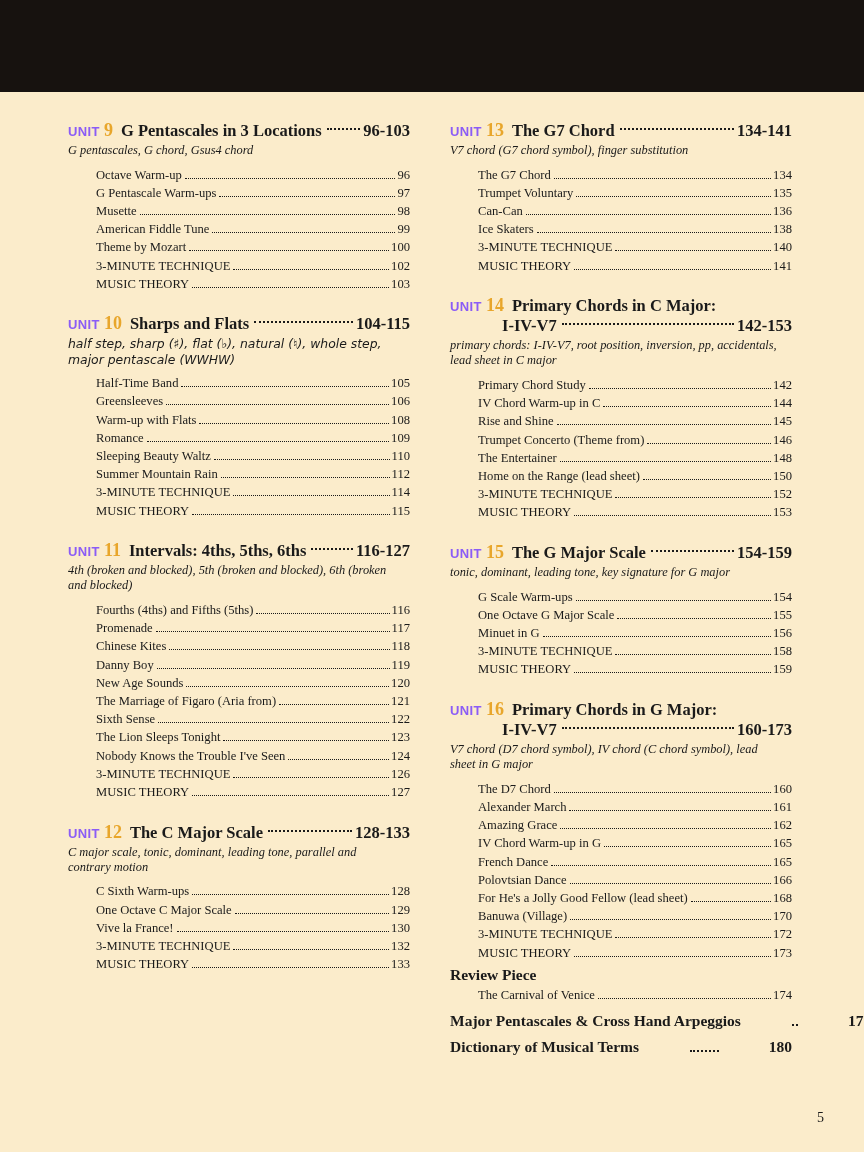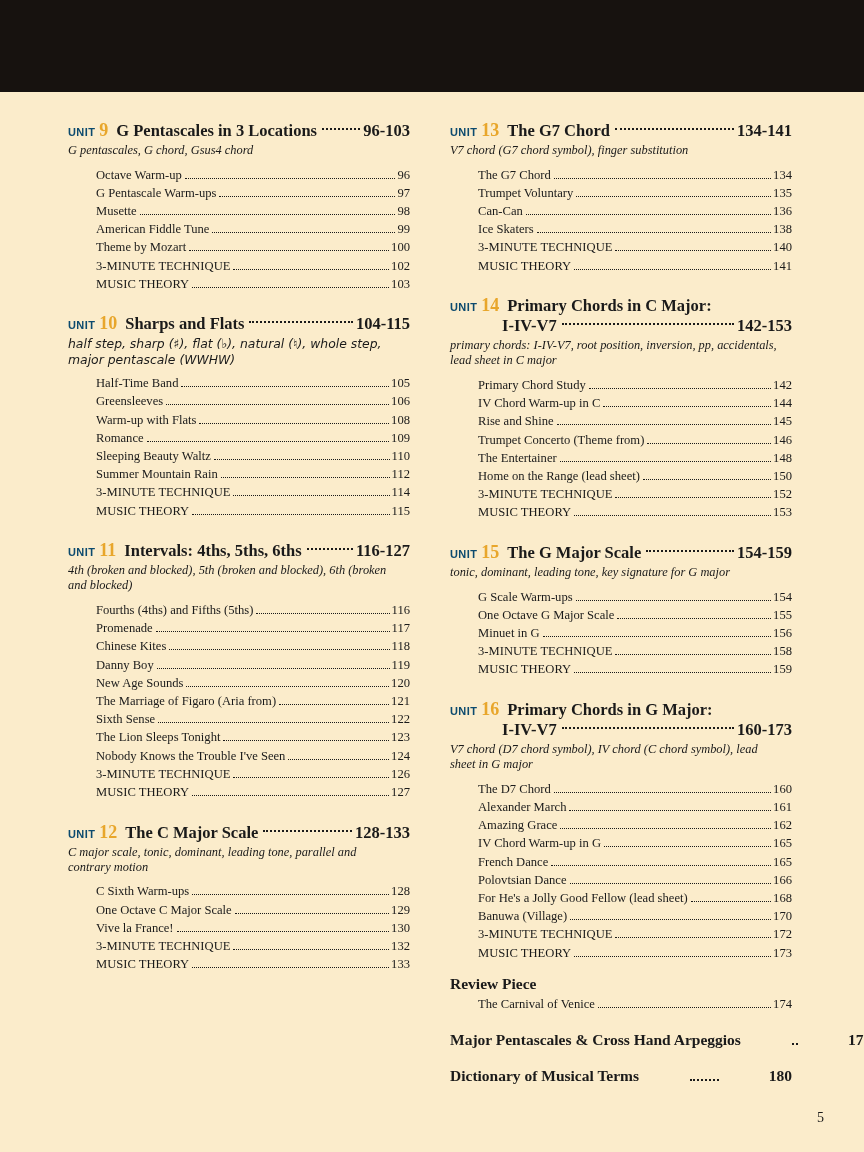--- a/index.html
+++ b/index.html
@@ -45,24 +45,24 @@
 
   
   .unit-head {
     display: flex;
     align-items: baseline;
     margin-top: 20px;
     margin-bottom: 2px;
   }
   .unit-head:first-child { margin-top: 0; }
   .unit-word {
-    color: #0c4a6e;
+    color: #8b5cf6;
     font-family: "Liberation Sans", sans-serif;
     font-weight: bold;
-    font-size: 11px;
+    font-size: 13px;
     letter-spacing: 0.4px;
     margin-right: 4px;
     white-space: nowrap;
   }
   .unit-num {
     color: #e8a62b;
     font-family: "Liberation Serif", serif;
     font-weight: bold;
     font-size: 18px;
     margin-right: 8px;
@@ -130,28 +130,28 @@
     border-bottom: 1.6px dotted #1a1a1a;
     margin: 0 2px 3px 3px;
     height: 0;
     min-width: 4px;
   }
   .entry .pg { white-space: nowrap; font-size: 12.6px; }
 
   .section-head {
     font-size: 15.5px;
     font-weight: bold;
-    margin: 13px 0 2px 0;
+    margin: 4px 0 2px 0;
   }
   .big-line {
     display: flex;
     align-items: baseline;
     font-size: 15.5px;
     font-weight: bold;
-    margin-top: 18px;
+    margin-top: 8px;
     gap: 47px;
   }
   .big-line .name { white-space: nowrap; }
   .big-line .dots {
     flex: 1;
     border-bottom: 2.2px dotted #1a1a1a;
     margin: 0 3px 4px 4px;
     height: 0;
     min-width: 6px;
   }

